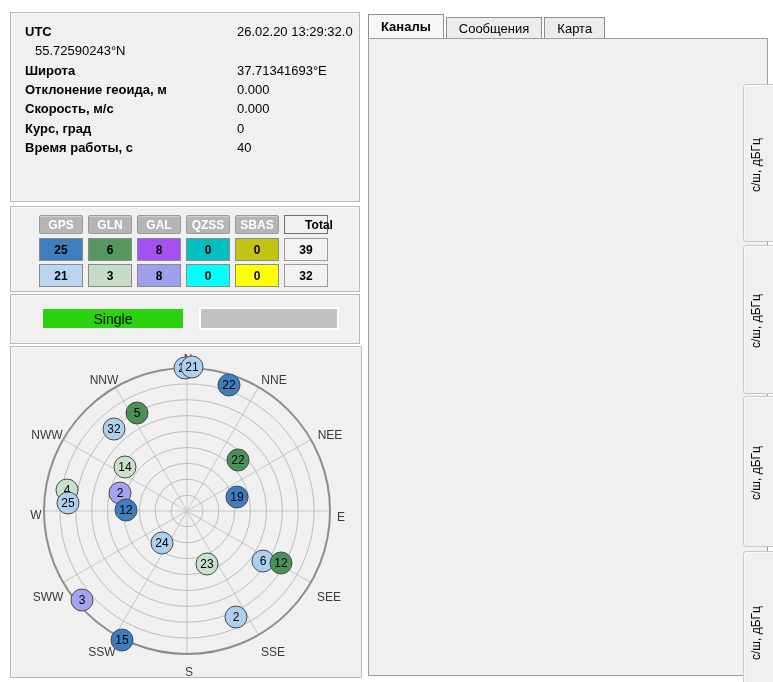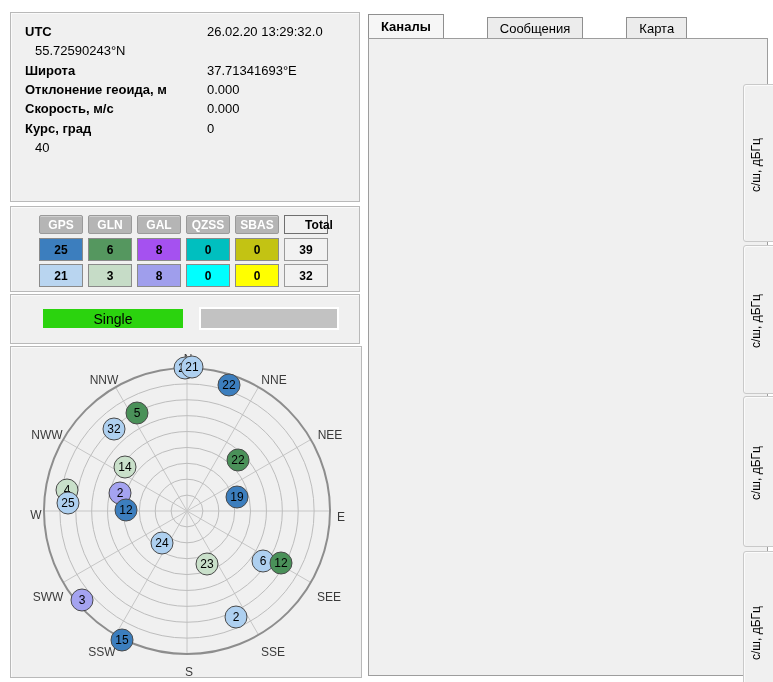--- a/index.html
+++ b/index.html
@@ -1,21 +1,21 @@
 <!DOCTYPE html>
 <html><head>
 <meta charset="utf-8">
 <style>
   * { margin:0; padding:0; box-sizing:border-box; }
   body { width:773px; height:682px; background:#ffffff; font-family:"Liberation Sans", sans-serif; position:relative; overflow:hidden; }
   .panel { position:absolute; background:#f0f0f0; border:1px solid #b9b9b9; box-shadow: inset 1px 1px 0 #fafafa; }
 
   
   #info-panel { left:10px; top:12px; width:350px; height:190px; padding:9px 0 6px 0; }
-  .info-row { display:flex; height:19.3px; align-items:center; font-size:13px; }
+  .info-row { display:flex; height:19.3px; align-items:center; font-size:13px;gap:30px; }
   .info-label { width:172px; padding-left:14px; font-weight:bold; color:#000; }
   .info-value { color:#000;margin-left:24px; }
 
   
   #table-panel { left:10px; top:206px; width:350px; height:86px; }
   .sat-table { position:absolute; left:28px; top:8px; }
   .sat-row { display:flex; margin-bottom:4px; }
   .sat-cell { width:44px; height:19px; margin-right:5px; display:flex; align-items:center; justify-content:center; font-size:12px; }
   .sat-head { background:#b5b5b5; border:1px solid #9a9a9a; border-radius:2px; color:#ffffff; font-weight:bold; box-shadow: inset 0 1px 0 #cfcfcf; cursor:default; }
   .sat-val { height:23px; font-weight:bold; color:#000; border:1px solid #8a8a8a; }
@@ -26,21 +26,21 @@
   
   #mode-panel { left:10px; top:294px; width:350px; height:50px; }
   #single-btn { position:absolute; left:32px; top:14px; width:140px; height:19px; border:none; font-family:"Liberation Sans",sans-serif; font-weight:normal; font-size:14px; color:#000; display:flex; align-items:center; justify-content:center; }
   #mode-spare { position:absolute; left:188px; top:12px; width:140px; height:23px; background:#c2c2c2; border:2px solid #ffffff; }
 
   
   #skyplot-panel { left:10px; top:346px; width:352px; height:332px; }
   #skyplot-svg { position:absolute; left:0; top:0; }
 
   
-  #tabbar { position:absolute; left:368px; top:14px; height:24px; display:flex; align-items:flex-end;gap:41px; }
+  #tabbar { position:absolute; left:368px; top:14px; height:24px; display:flex; align-items:flex-end; }
   .tab { height:21px; padding:0 12px; display:flex; align-items:center; font-size:13px; color:#000; background:#ececec; border:1px solid #8f8f8f; border-bottom:none; margin-right:2px; cursor:pointer; }
   .tab.active { height:24px; background:#f6f6f6; font-weight:bold; position:relative; z-index:3; }
   #tab-content { position:absolute; left:368px; top:38px; width:400px; height:638px; background:#f0f0f0; border:1px solid #9d9d9d; }
 
   
   .chart-panel { position:absolute; background:#f0f0f0; border:1px solid #c9c9c9; border-radius:3px; box-shadow: inset 1px 1px 0 #fbfbfb; }
   .chart-title { position:absolute; top:6px; left:0; right:0; text-align:center; font-size:13px; font-weight:bold; color:#000; }
   .ylab { position:absolute; left:4px; top:26px; bottom:22px; width:16px; display:flex; align-items:center; justify-content:center; font-size:12px; color:#000; writing-mode:vertical-rl; transform:rotate(180deg); }
   .yaxis { position:absolute; left:22px; width:28px; top:26px; bottom:22px; }
   .ytick { position:absolute; right:3px; width:25px; text-align:right; font-size:11px; font-weight:bold; color:#000; height:12px; line-height:12px; }
@@ -71,20 +71,21 @@
     </div>
     <div class="info-row">
       <span class="info-label">Скорость, м/с</span>
       <span class="info-value">0.000</span>
     </div>
     <div class="info-row">
       <span class="info-label">Курс, град</span>
       <span class="info-value">0</span>
     </div>
     <div class="info-row">
+      <span class="info-label">Время работы, с</span>
       <span class="info-value">40</span>
     </div>
   </div>
 
 <div class="panel" id="table-panel">
   <div class="sat-table">
       <div class="sat-row">
         <div class="sat-cell sat-head">GPS</div>
         <div class="sat-cell sat-head">GLN</div>
         <div class="sat-cell sat-head">GAL</div>

